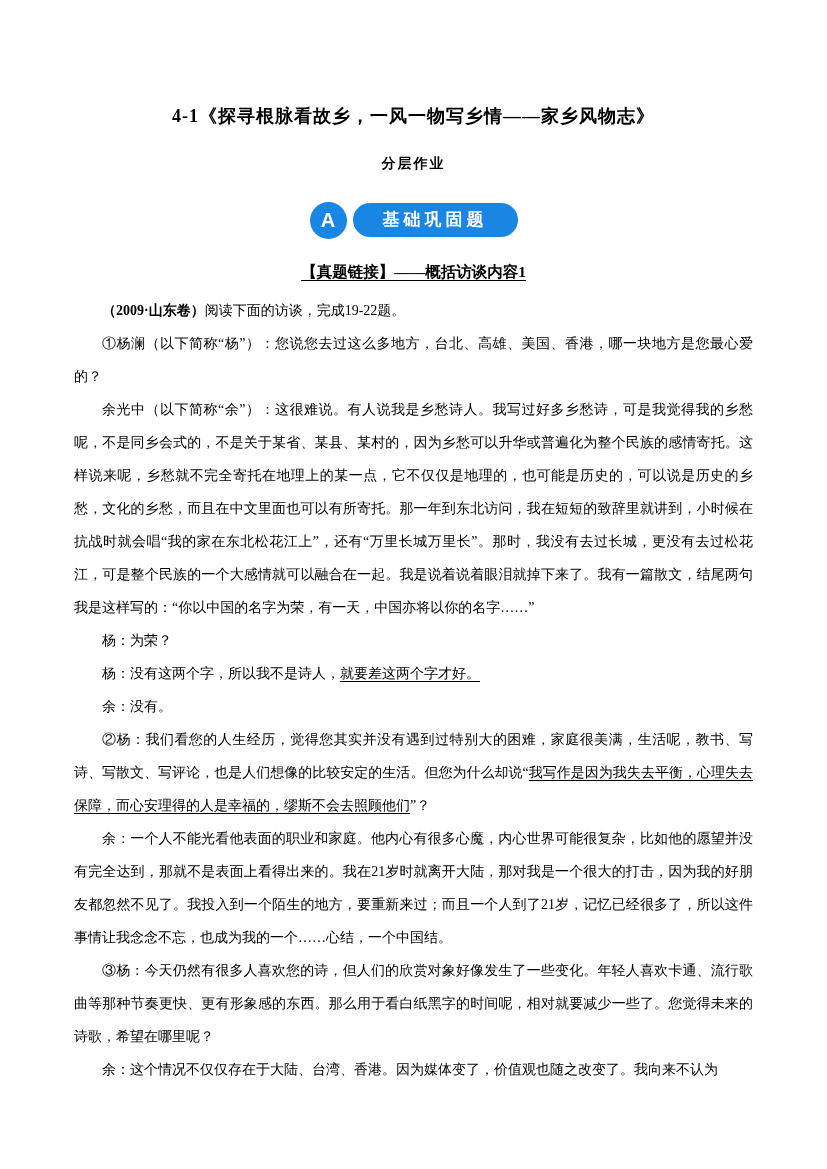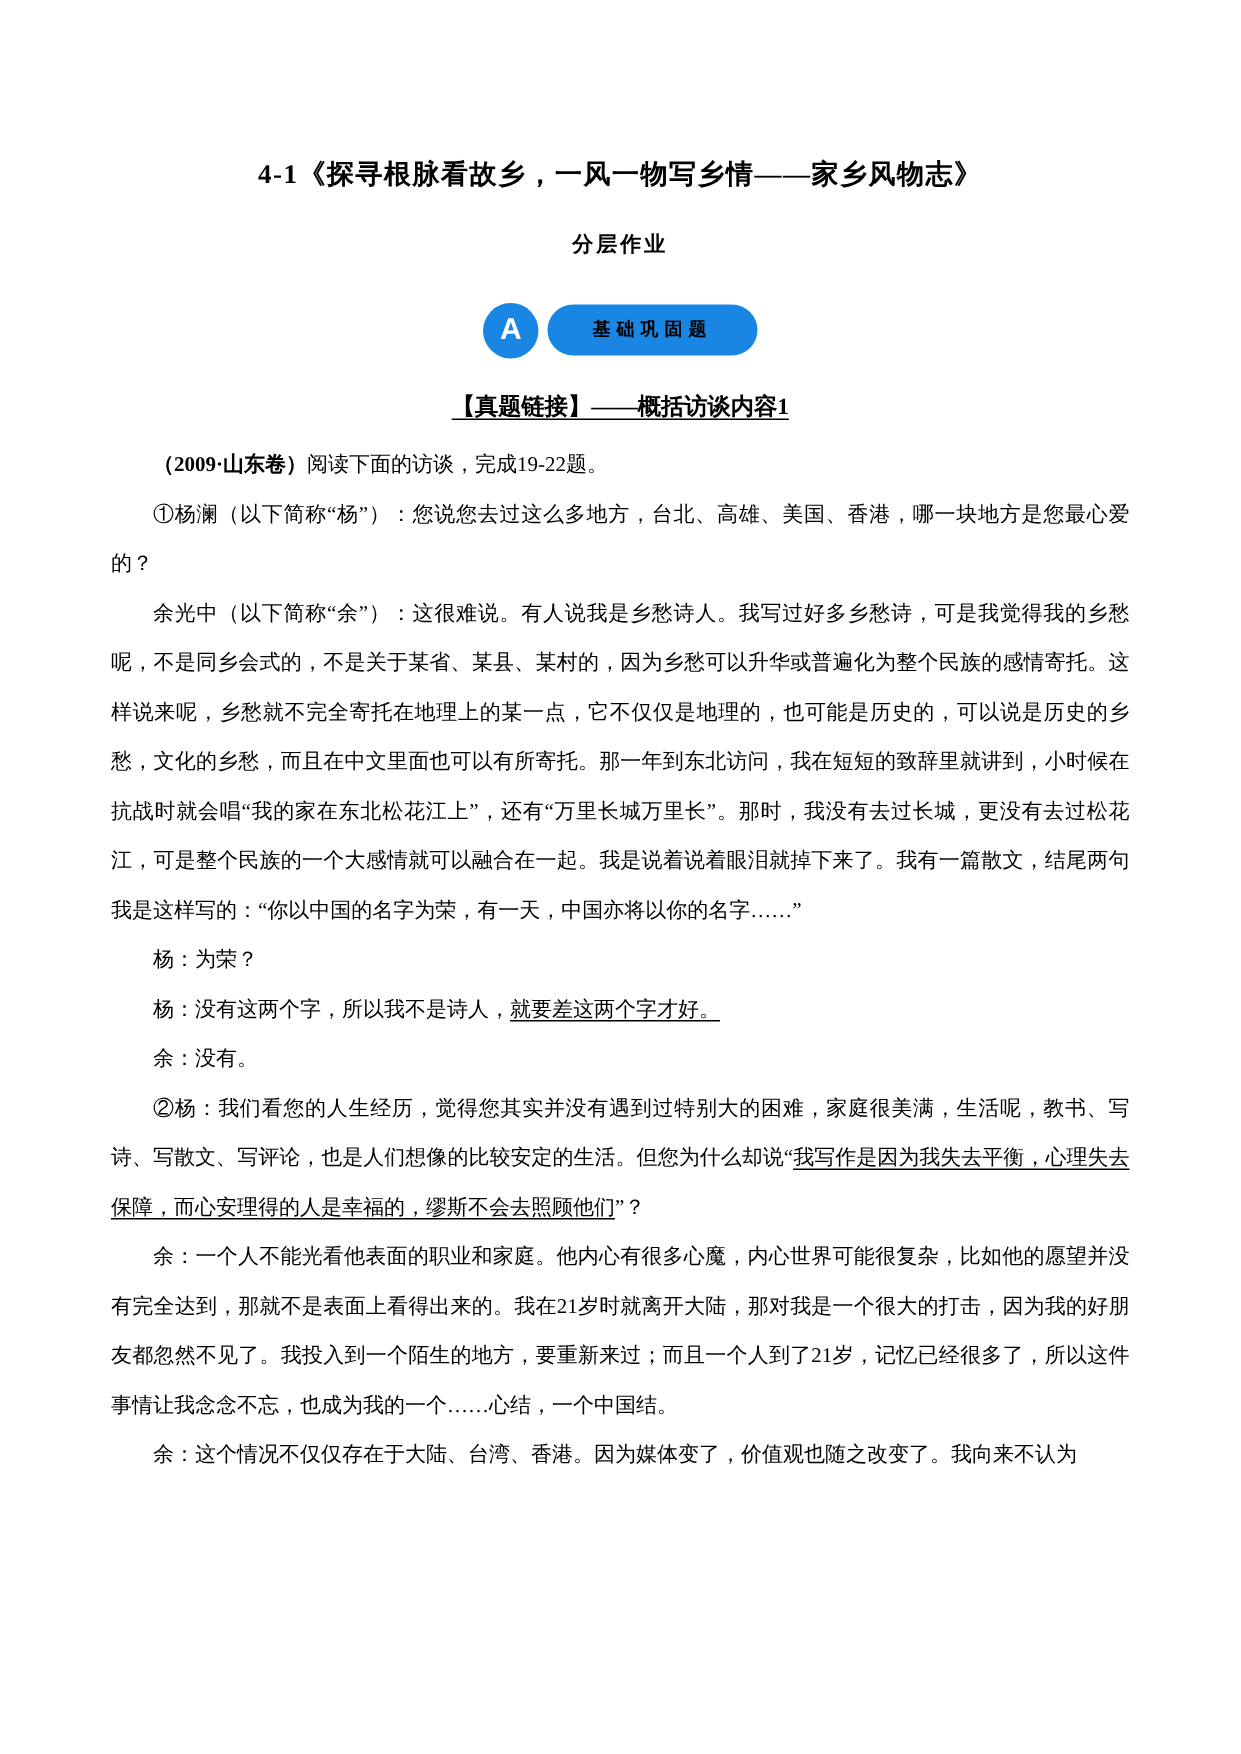--- a/index.html
+++ b/index.html
@@ -52,23 +52,23 @@
     align-items: center;
     justify-content: center;
     font-weight: bold;
     font-size: 20px;
     font-family: "Liberation Sans", sans-serif;
     flex: 0 0 auto;
   }
   .badge-pill {
     margin-left: 6px;
     background: var(--accent, #1a86e3);
-    color: #000000;
+    color: #ffffff;
     font-weight: bold;
-    font-size: 12px;
+    font-size: 17px;
     line-height: 17px;
     padding: 8px 30px 9px 30px;
     border-radius: 18px;
     letter-spacing: 4px;
     font-family: "Liberation Sans", sans-serif;
   }
   .section-heading {
     margin-top: 22px;
     font-weight: bold;
     font-size: 15.5px;
@@ -113,16 +113,17 @@
 
   <div class="content">
       <p><span class="seg-bold">（2009·山东卷）</span><span>阅读下面的访谈，完成19-22题。</span></p>
       <p><span>①杨澜（以下简称“杨”）：您说您去过这么多地方，台北、高雄、美国、香港，哪一块地方是您最心爱的？</span></p>
       <p><span>余光中（以下简称“余”）：这很难说。有人说我是乡愁诗人。我写过好多乡愁诗，可是我觉得我的乡愁呢，不是同乡会式的，不是关于某省、某县、某村的，因为乡愁可以升华或普遍化为整个民族的感情寄托。这样说来呢，乡愁就不完全寄托在地理上的某一点，它不仅仅是地理的，也可能是历史的，可以说是历史的乡愁，文化的乡愁，而且在中文里面也可以有所寄托。那一年到东北访问，我在短短的致辞里就讲到，小时候在抗战时就会唱“我的家在东北松花江上”，还有“万里长城万里长”。那时，我没有去过长城，更没有去过松花江，可是整个民族的一个大感情就可以融合在一起。我是说着说着眼泪就掉下来了。我有一篇散文，结尾两句我是这样写的：“你以中国的名字为荣，有一天，中国亦将以你的名字……”</span></p>
       <p><span>杨：为荣？</span></p>
       <p><span>杨：没有这两个字，所以我不是诗人，</span><span class="seg-underline">就要差这两个字才好。</span></p>
       <p><span>余：没有。</span></p>
       <p><span>②杨：我们看您的人生经历，觉得您其实并没有遇到过特别大的困难，家庭很美满，生活呢，教书、写诗、写散文、写评论，也是人们想像的比较安定的生活。但您为什么却说“</span><span class="seg-underline">我写作是因为我失去平衡，心理失去保障，而心安理得的人是幸福的，缪斯不会去照顾他们</span><span>”？</span></p>
       <p><span>余：一个人不能光看他表面的职业和家庭。他内心有很多心魔，内心世界可能很复杂，比如他的愿望并没有完全达到，那就不是表面上看得出来的。我在21岁时就离开大陆，那对我是一个很大的打击，因为我的好朋友都忽然不见了。我投入到一个陌生的地方，要重新来过；而且一个人到了21岁，记忆已经很多了，所以这件事情让我念念不忘，也成为我的一个……心结，一个中国结。</span></p>
+      <p><span>③杨：今天仍然有很多人喜欢您的诗，但人们的欣赏对象好像发生了一些变化。年轻人喜欢卡通、流行歌曲等那种节奏更快、更有形象感的东西。那么用于看白纸黑字的时间呢，相对就要减少一些了。您觉得未来的诗歌，希望在哪里呢？</span></p>
       <p><span>余：这个情况不仅仅存在于大陆、台湾、香港。因为媒体变了，价值观也随之改变了。我向来不认为</span></p>
     </div>
 
 </div>
 
 </body></html>

